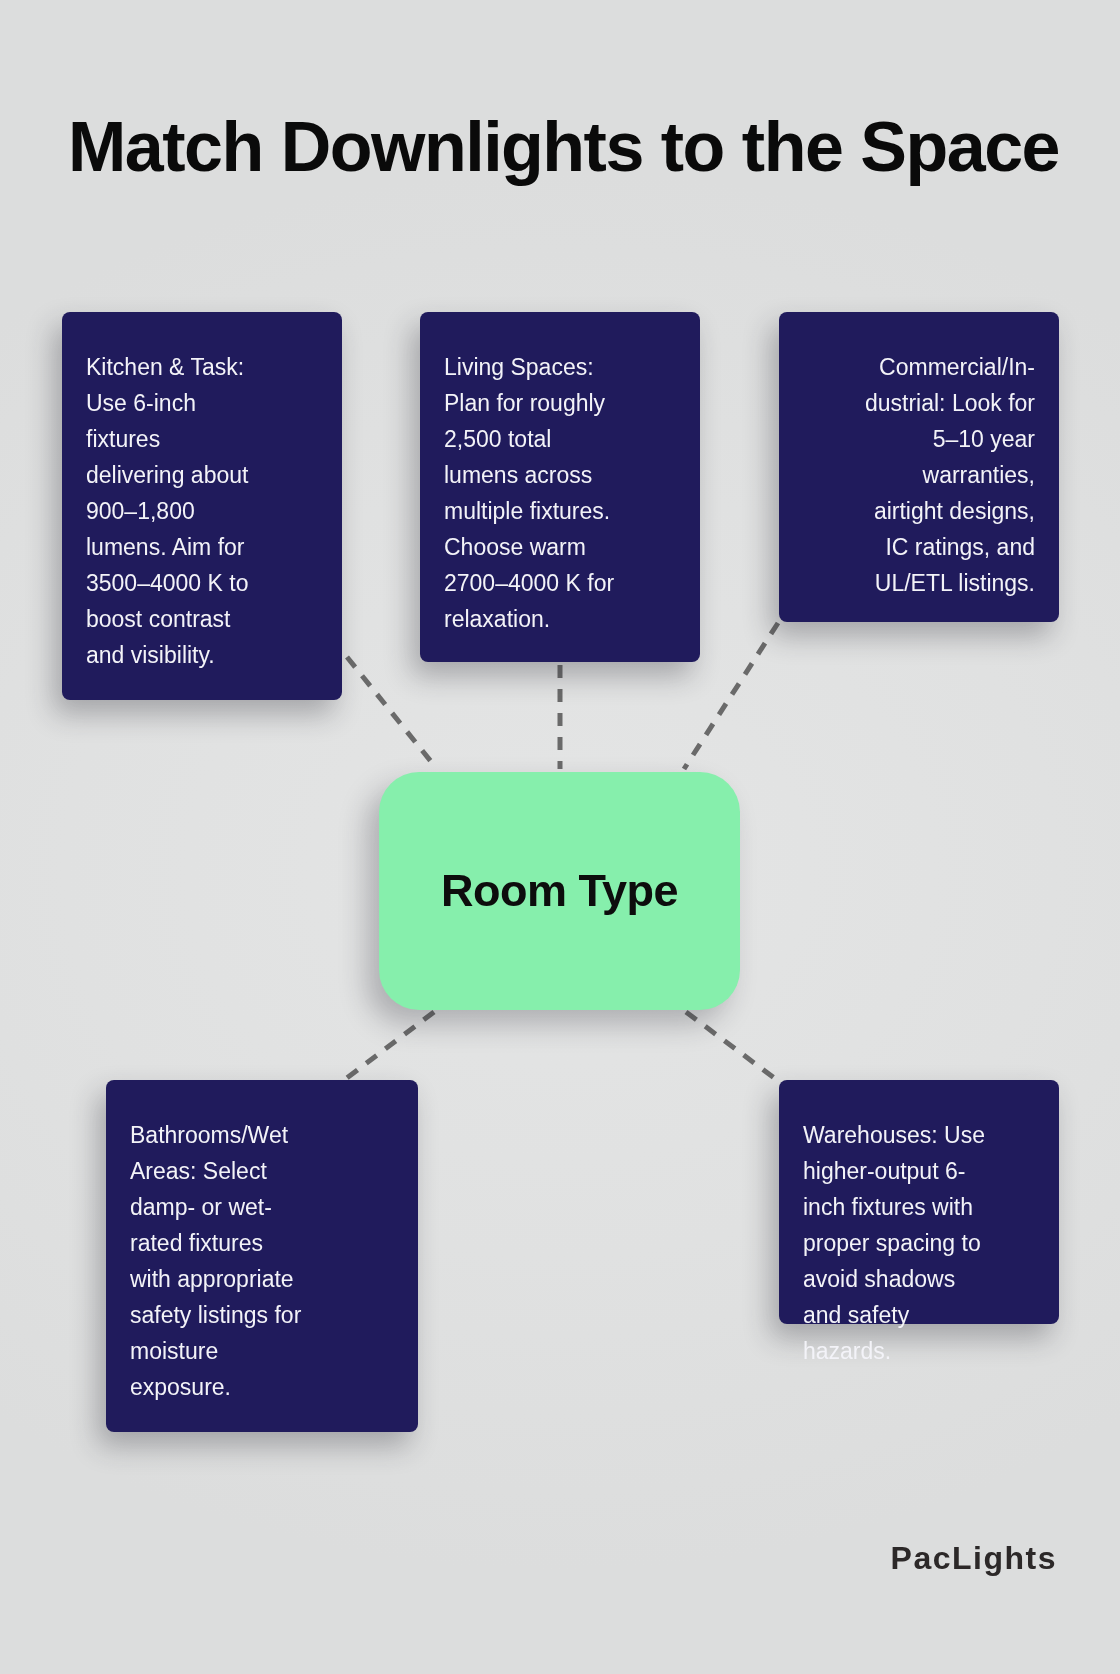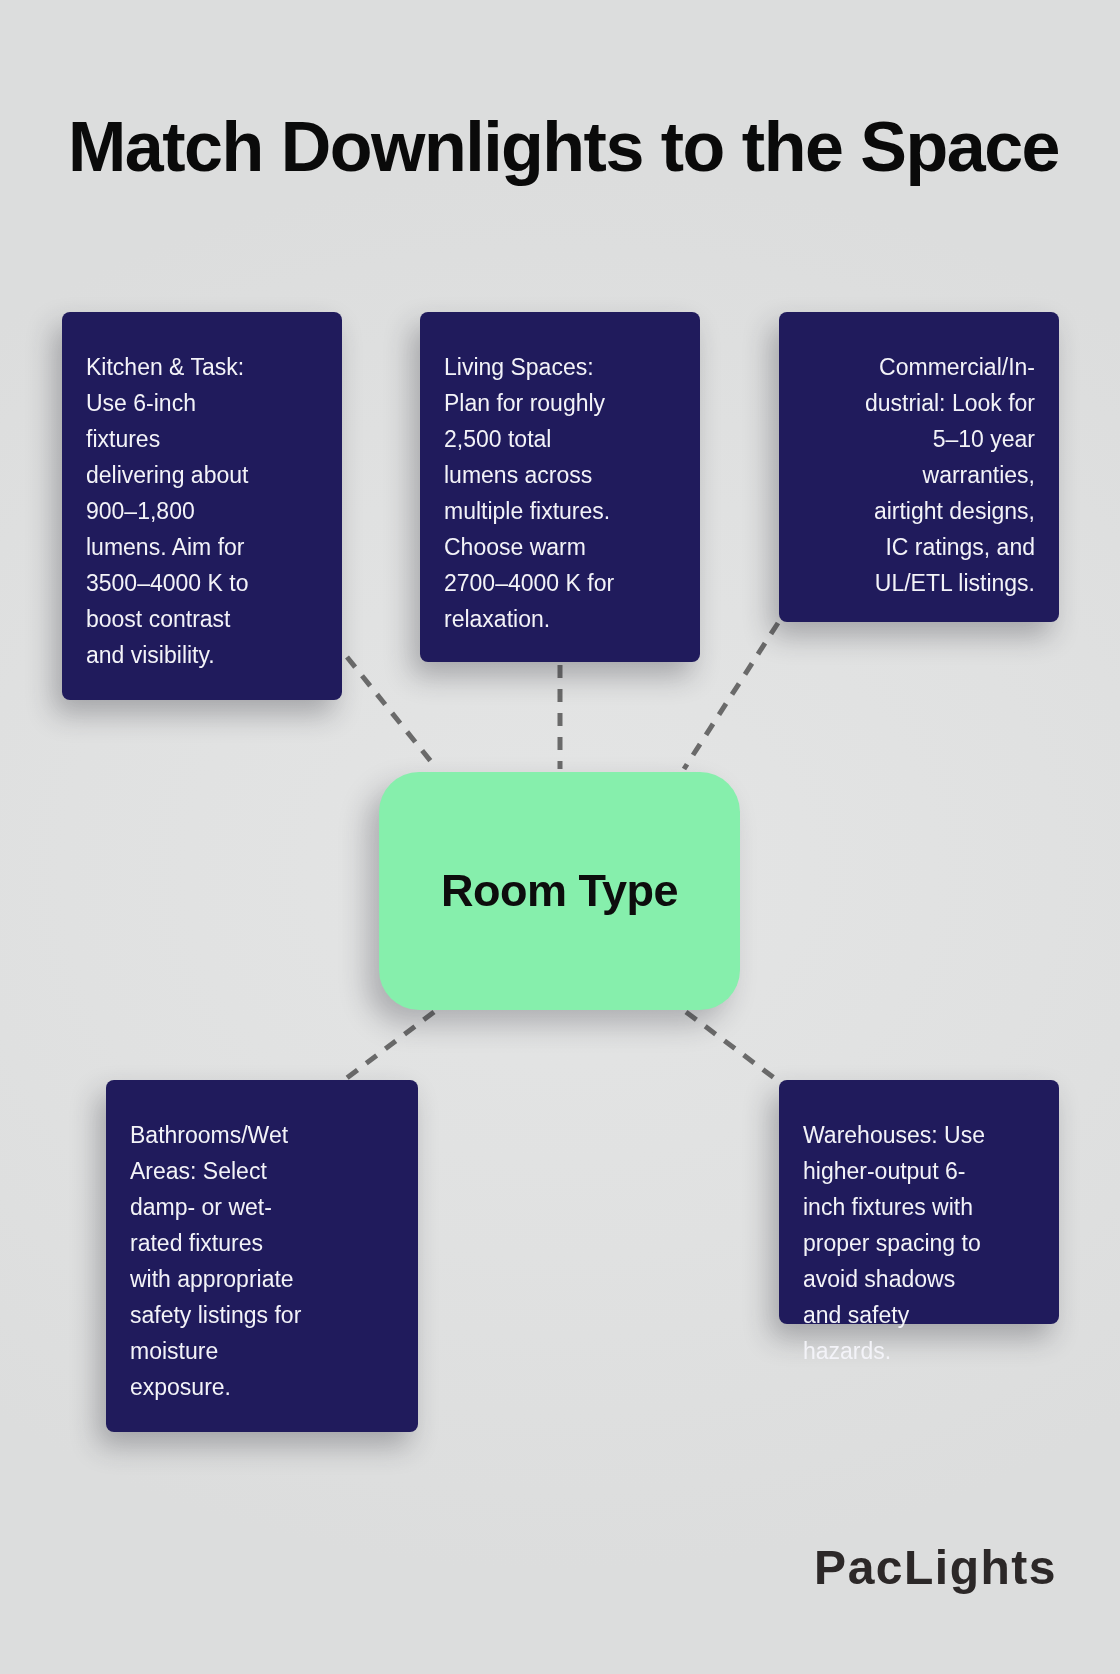--- a/index.html
+++ b/index.html
@@ -67,21 +67,21 @@
     font-weight: bold;
     font-size: 45px;
     color: #0d0d0d;
     letter-spacing: -0.5px;
   }
   .logo {
     position: absolute;
     top: 1540px;
     right: 63px;
     font-weight: bold;
-    font-size: 48px;
+    font-size: 32px;
     letter-spacing: 1.5px;
     color: #2c2828;
   }
 </style>
 </head>
 <body>
 
 <h1 class="title">Match Downlights to the Space</h1>
 
 <svg class="connectors" width="1120" height="1674" viewBox="0 0 1120 1674" aria-hidden="true">

